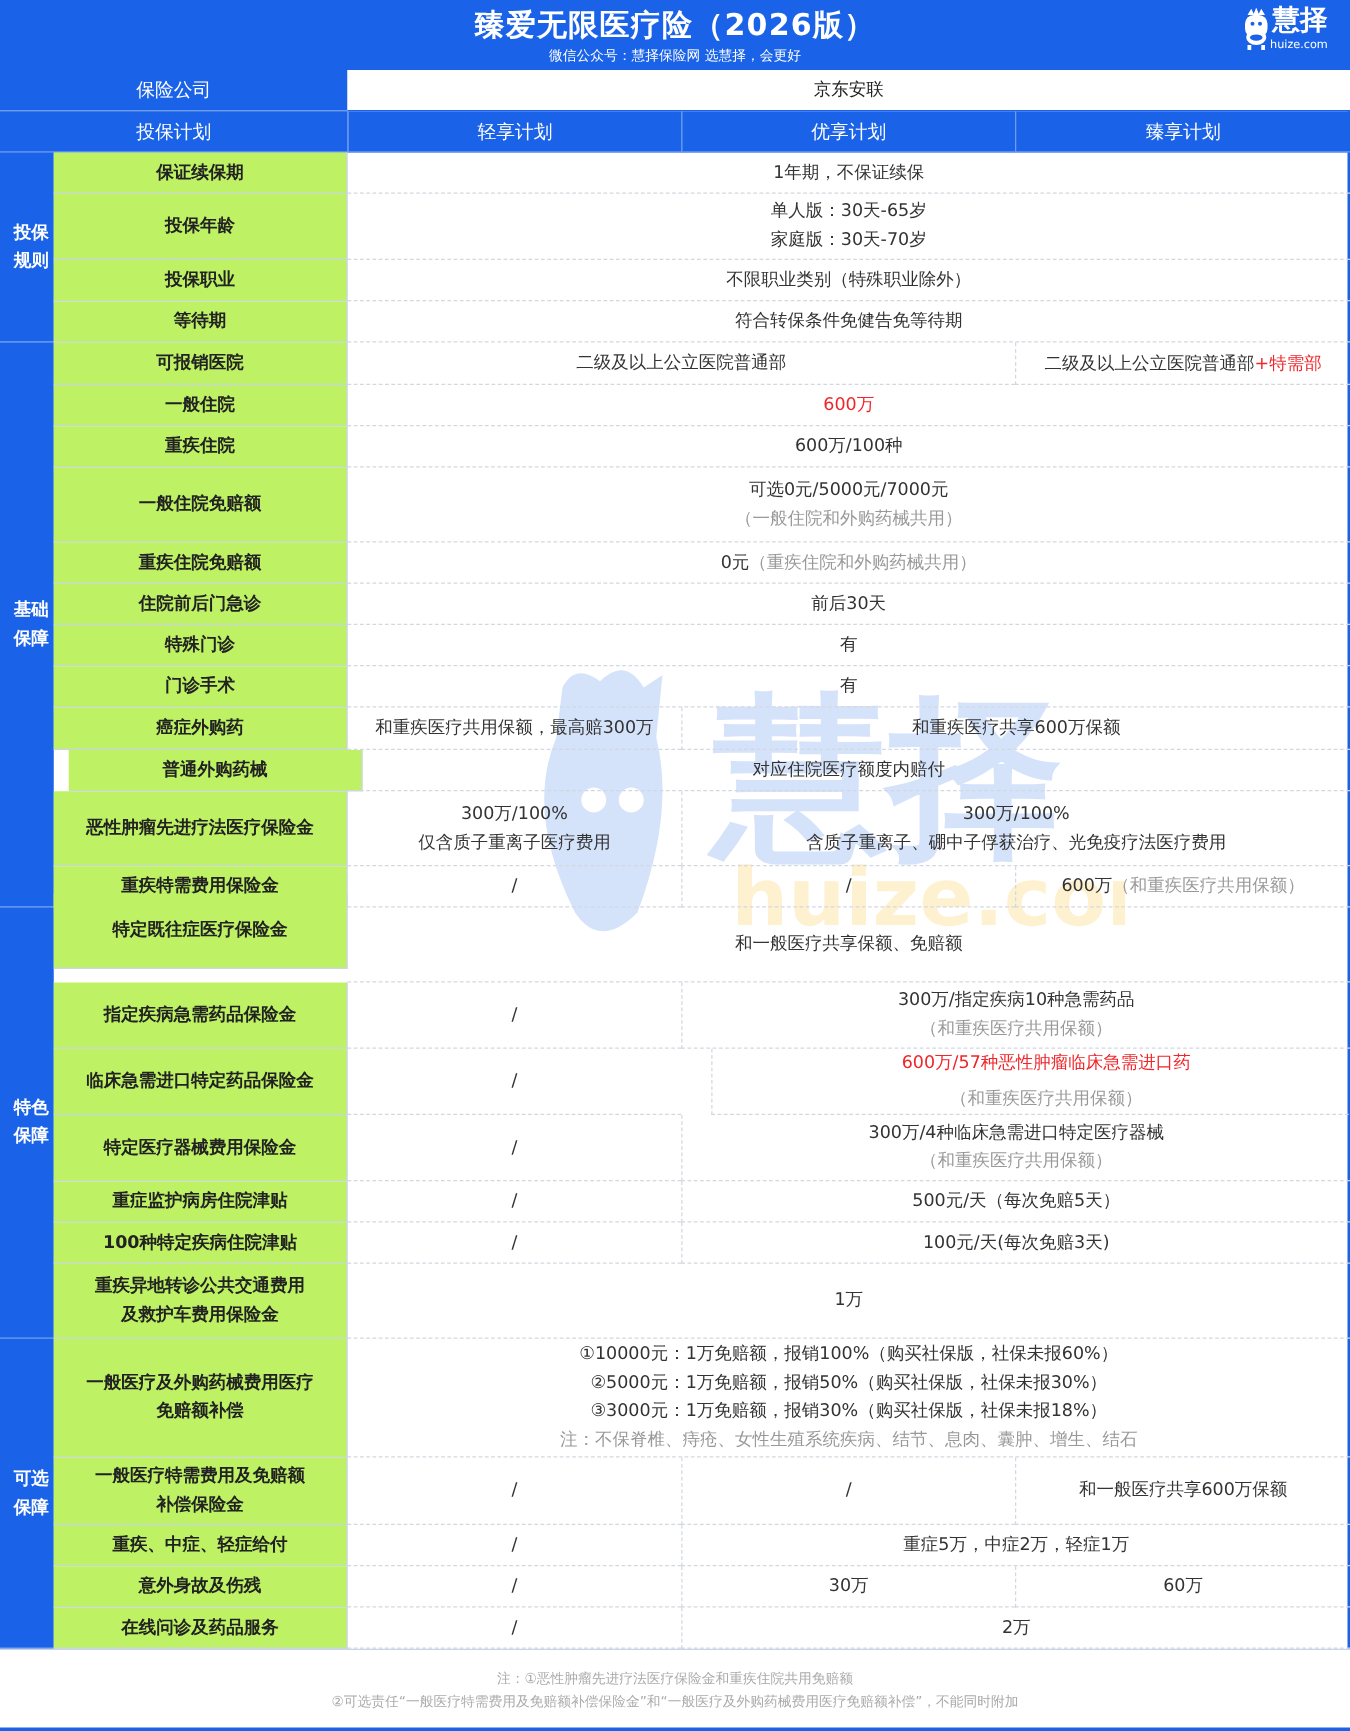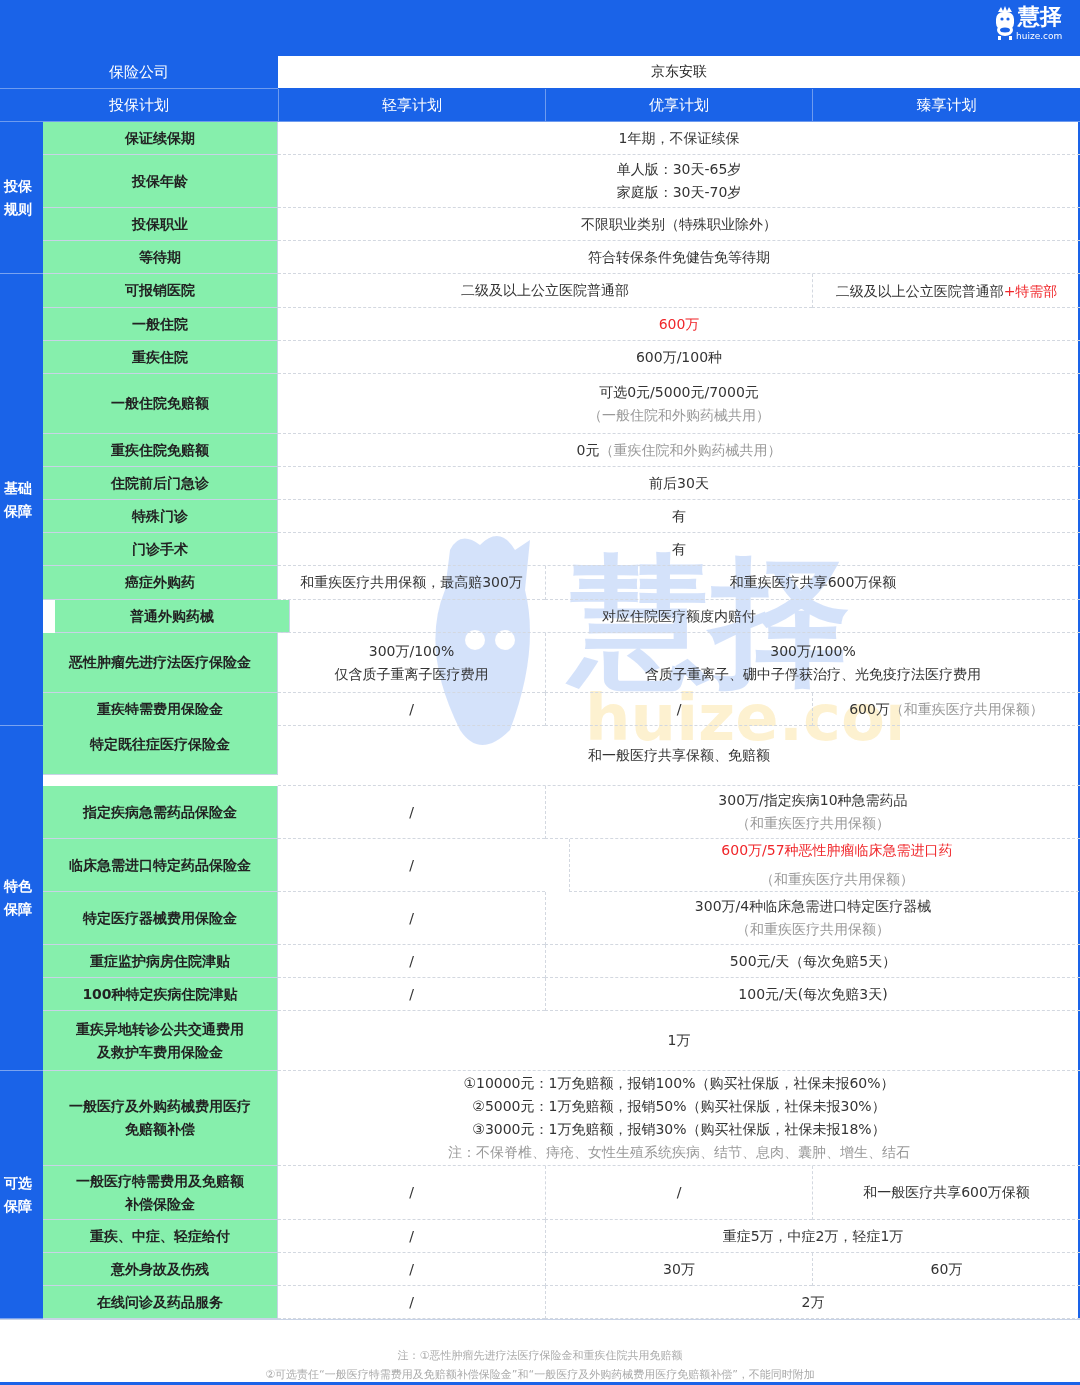--- a/index.html
+++ b/index.html
@@ -5,36 +5,38 @@
   * { box-sizing: border-box; margin: 0; padding: 0; }
   body { width: 1080px; height: 1385px; background: #ffffff; font-family: "DejaVu Sans", "Liberation Sans", sans-serif; position: relative; overflow: hidden; }
   .header { position: absolute; left: 0; top: 0; width: 1080px; height: 56px; background: #1a63e8; color: #fff; text-align: center; }
   .header .title { font-size: 24px; font-weight: bold; line-height: 24px; padding-top: 8px; letter-spacing: 1px; }
   .header .sub { font-size: 11px; line-height: 14px; margin-top: 6px; }
   .logo { position: absolute; right: 8px; top: 4px; width: 84px; height: 38px; color: #fff; }
   .logo .face { position: absolute; left: 6px; top: 2px; width: 22px; height: 34px; }
   .logo .brand { position: absolute; left: 30px; top: 0; font-size: 22px; font-weight: bold; line-height: 26px; }
   .logo .url { position: absolute; left: 28px; top: 27px; font-size: 9px; line-height: 10px; }
   .cell { position: absolute; display: flex; flex-direction: column; align-items: center; justify-content: center; text-align: center; font-size: 14px; line-height: 23px; color: #333; border-bottom: 1px dashed #d3d8e0; }
-  .cat { position: absolute; left: 0; width: 43px; background: #1a63e8; color: #fff; font-size: 14px; font-weight: bold; display: flex; align-items: center; justify-content: flex-start; text-align: center; line-height: 23px; border-bottom: 1px solid #7aa3f0; padding: 0 4px; }
-  .lbl { position: absolute; left: 43px; width: 235px; background: #86efac; color: #222; font-size: 14px; font-weight: bold; display: flex; flex-direction: column; align-items: center; justify-content: center; text-align: center; line-height: 23px; border-bottom: 1px solid #c8d3e6; border-right: 1px solid #c8d3e6; }
+  .cat { position: absolute; left: 0; width: 43px; background: #1a63e8; color: #fff; font-size: 14px; font-weight: bold; display: flex; align-items: center; justify-content: flex-end; text-align: center; line-height: 23px; border-bottom: 1px solid #7aa3f0; padding: 0 4px; }
+  .lbl { position: absolute; left: 43px; width: 235px; background: #bef264; color: #222; font-size: 14px; font-weight: bold; display: flex; flex-direction: column; align-items: center; justify-content: center; text-align: center; line-height: 23px; border-bottom: 1px solid #c8d3e6; border-right: 1px solid #c8d3e6; }
   .hdr-lbl { position: absolute; left: 0; width: 278px; background: #1a63e8; color: #fff; font-size: 15px; display: flex; align-items: center; justify-content: center; border-bottom: 1px solid #6e9bef; }
   .hdr-cell { position: absolute; background: #1a63e8; color: #fff; font-size: 15px; display: flex; align-items: center; justify-content: center; border-left: 1px solid #6e9bef; border-bottom: 1px solid #6e9bef; }
   .company { position: absolute; left: 278px; width: 802px; background: #fff; color: #222; font-size: 14px; display: flex; align-items: center; justify-content: center; border-bottom: 1px solid #1a63e8; }
   .vline { border-left: 1px dashed #d3d8e0; }
   .red { color: #f0262a; }
   .gray { color: #999; }
-  .footer { position: absolute; left: 0; top: 1319px; width: 1080px; height: 66px; text-align: center; color: #aaa; font-size: 11px; line-height: 19px; padding-top: 26px; border-top: 1px solid #c8d3e6; border-bottom: 3px solid #1a63e8; }
+  .footer { position: absolute; left: 0; top: 1319px; width: 1080px; height: 66px; text-align: center; color: #aaa; font-size: 11px; line-height: 19px; padding-top: 13px; border-top: 1px solid #c8d3e6; border-bottom: 3px solid #1a63e8; }
   .watermark { position: absolute; left: 420px; top: 530px; width: 480px; height: 230px; pointer-events: none; opacity: 0.18; }
   .rightborder { position: absolute; right: 0; top: 56px; width: 2px; height: 1263px; background: #1a63e8; }
 </style>
 </head>
 <body>
 
 <div class="header">
+  <div class="title">臻爱无限医疗险（2026版）</div>
+  <div class="sub">微信公众号：慧择保险网  选慧择，会更好</div>
   <div class="logo">
     <svg class="face" viewBox="0 0 22 34">
       <path d="M4 6 L7 1 L9 5 L11 0 L13 5 L15 1 L18 6 Z" fill="#fff"></path>
       <rect x="2" y="6" width="18" height="18" rx="7" fill="#fff"></rect>
       <circle cx="8" cy="13" r="1.6" fill="#1a63e8"></circle>
       <circle cx="14" cy="13" r="1.6" fill="#1a63e8"></circle>
       <ellipse cx="11" cy="24" rx="8" ry="6" fill="#fff"></ellipse>
       <ellipse cx="11" cy="24" rx="5" ry="2.5" fill="#1a63e8"></ellipse>
       <rect x="4" y="30" width="3" height="4" fill="#fff"></rect>
       <rect x="15" y="30" width="3" height="4" fill="#fff"></rect>

